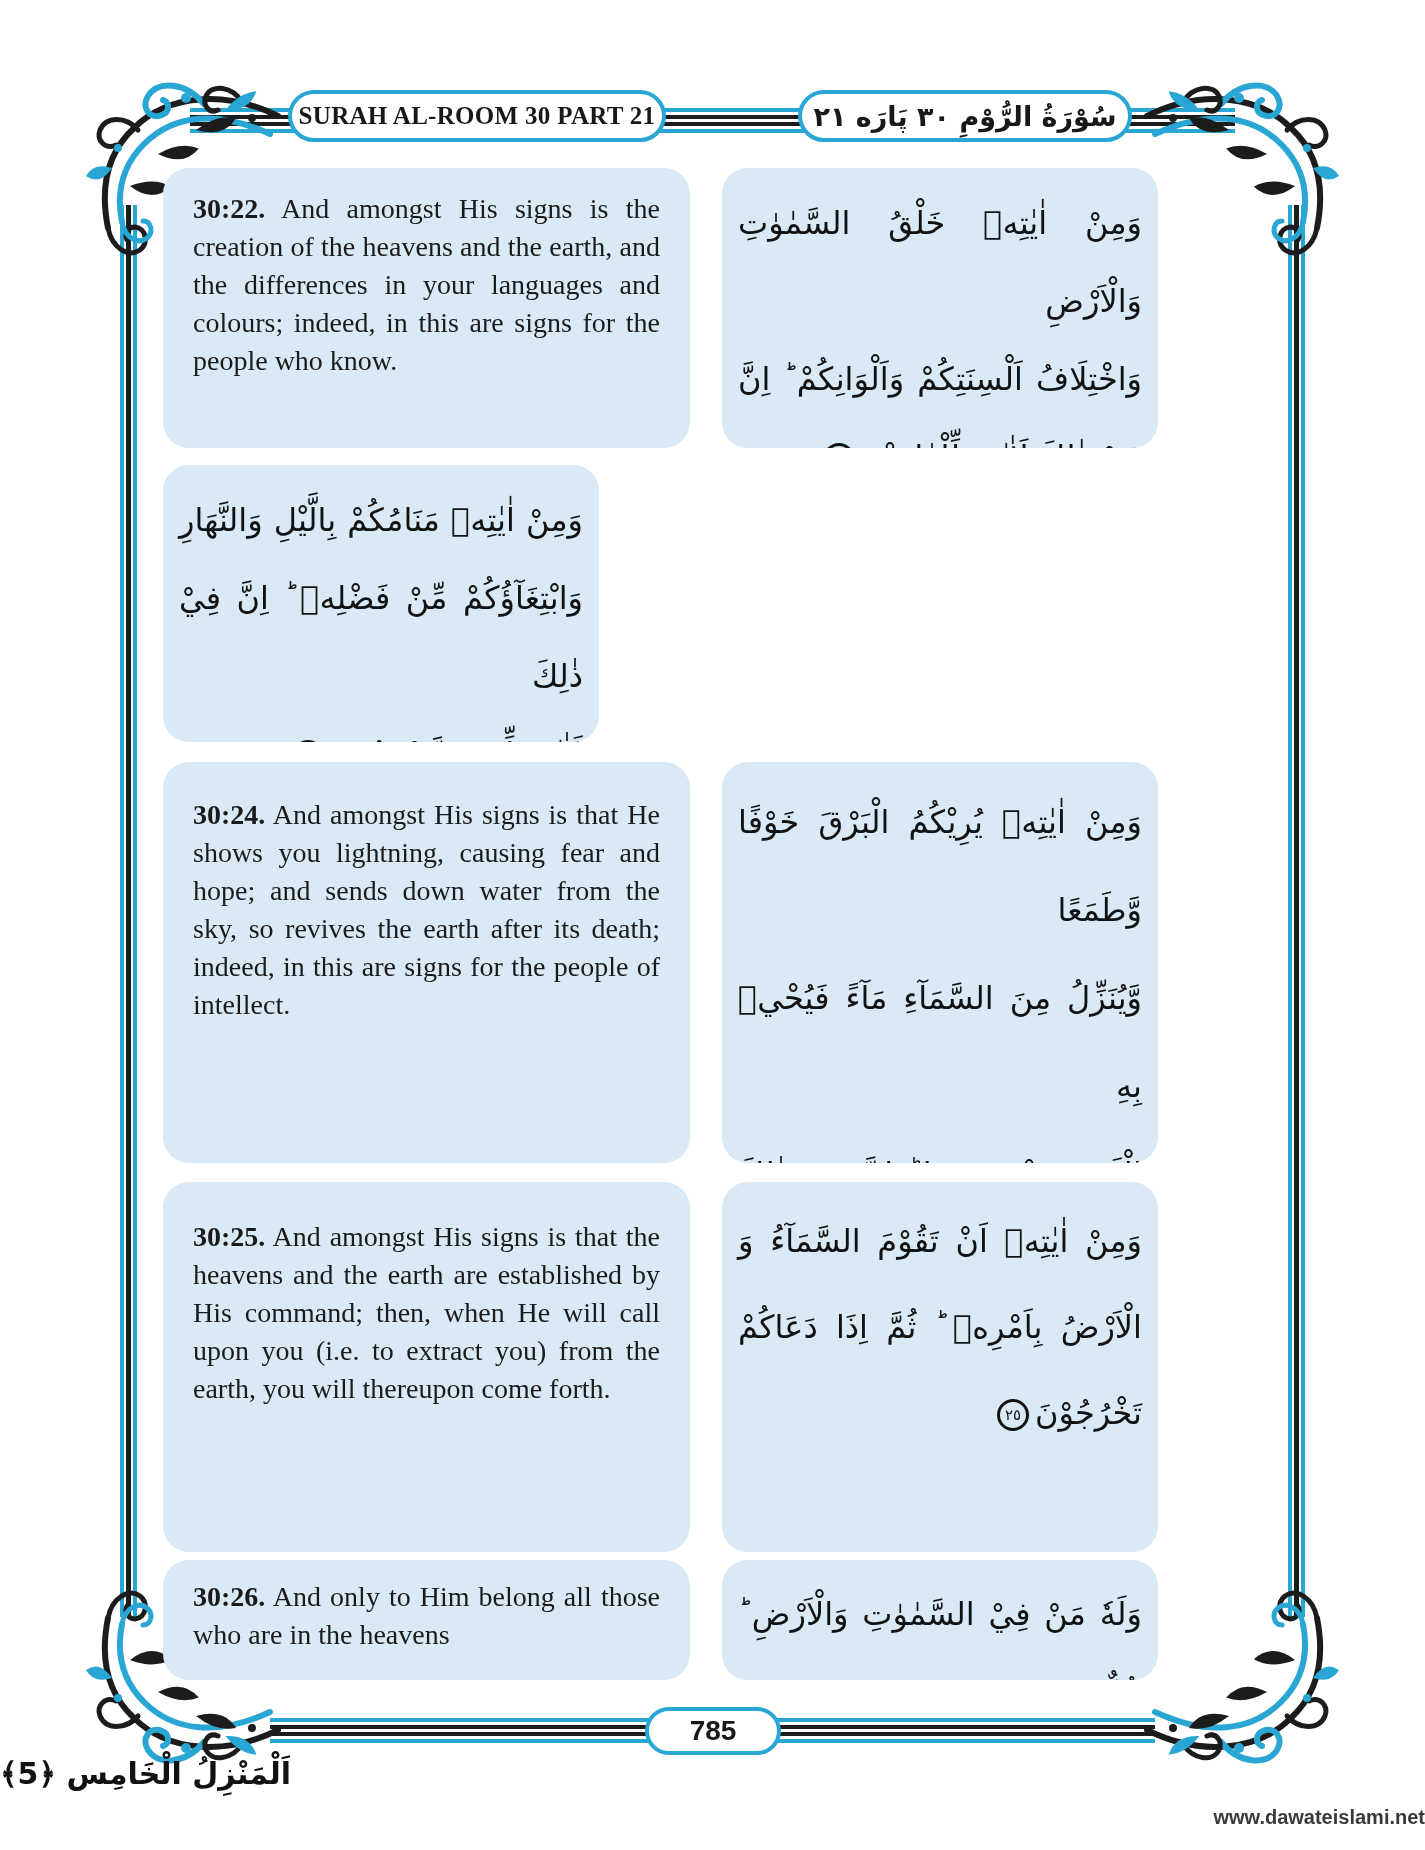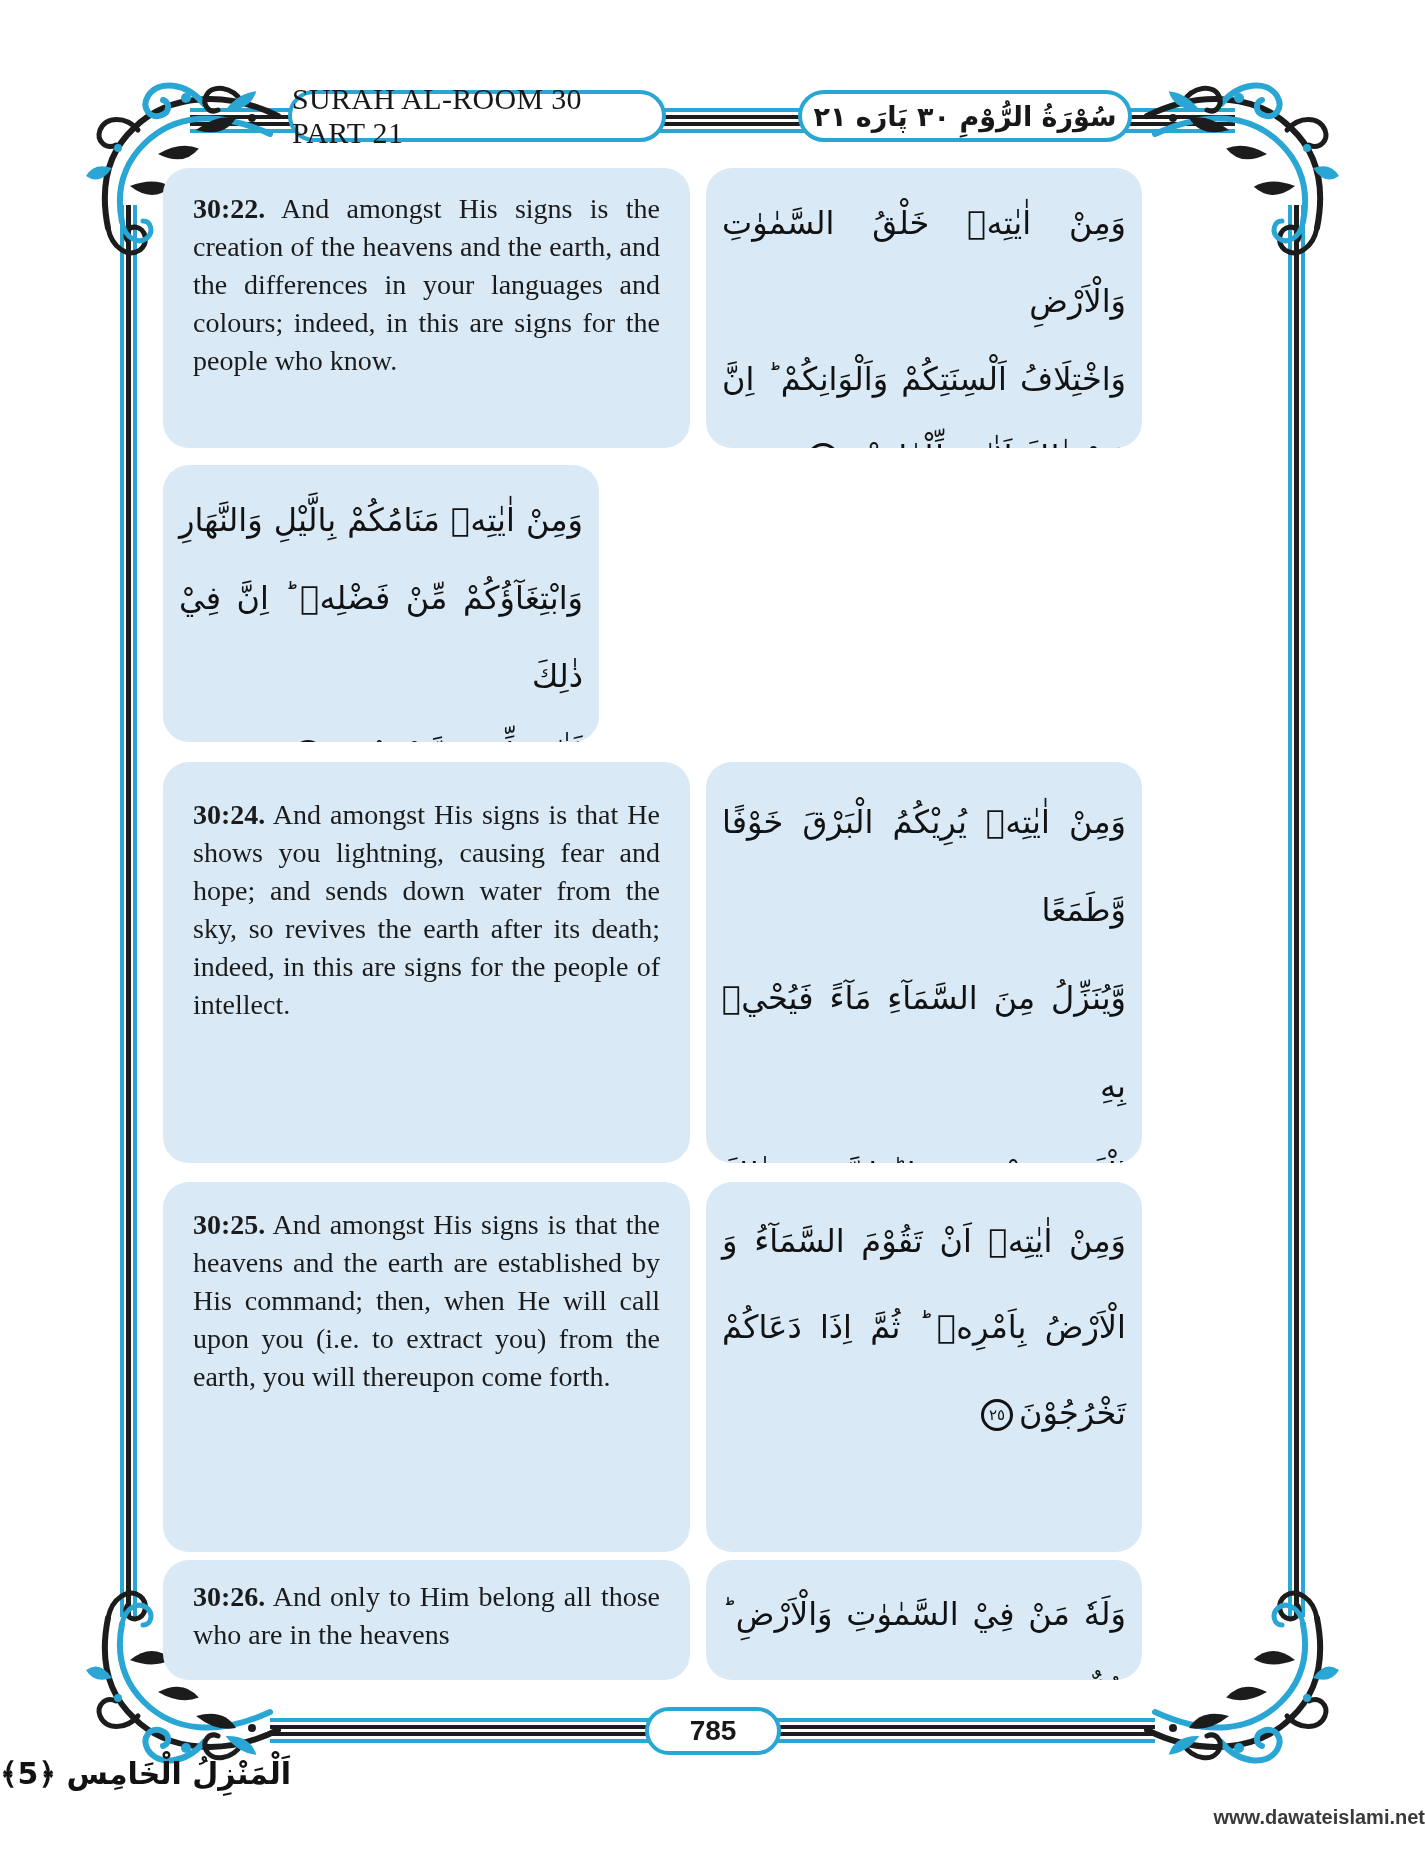--- a/index.html
+++ b/index.html
@@ -30,40 +30,40 @@
   .corner{position:absolute;width:240px;height:240px;z-index:2}
   .c-tl{left:46px;top:46px}
   .c-tr{left:1139px;top:46px;transform:scaleX(-1)}
   .c-bl{left:46px;top:1560px;transform:scaleY(-1)}
   .c-br{left:1139px;top:1560px;transform:scale(-1,-1)}
 
   
   .pill{position:absolute;background:#fff;border:4px solid var(--accent);border-radius:28px;
         display:flex;align-items:center;justify-content:center;z-index:3}
   .pill-en{left:288px;top:90px;width:378px;height:52px;
-           font-weight:normal;font-size:30px;font-family:"Liberation Serif",serif;letter-spacing:.3px}
+           font-weight:bold;font-size:25px;font-family:"Liberation Serif",serif;letter-spacing:.3px}
   .pill-ar{left:798px;top:90px;width:334px;height:52px;direction:rtl;
            font-family:"DejaVu Sans",sans-serif;font-weight:bold;font-size:27px}
   .pill-page{left:645px;top:1707px;width:136px;height:48px;
              font-family:"Liberation Sans",sans-serif;font-weight:bold;font-size:28px}
 
   
   .content{position:absolute;left:163px;top:168px;width:1099px;z-index:2}
-  .row{display:flex;gap:16px}
+  .row{display:flex;gap:32px}
   .panel{background:var(--panel);border-radius:26px;overflow:hidden}
   .en-panel{width:527px;padding:22px 30px}
   .ar-panel{width:436px;padding:16px 16px;direction:rtl;
             font-family:"DejaVu Sans",sans-serif;font-weight:normal;color:#121212;font-size:32px}
   .r1{height:280px;margin-bottom:17px}
   .r2{height:277px;margin-bottom:20px}
   .r3{height:401px;margin-bottom:19px}
   .r4{height:370px;margin-bottom:8px}
   .r5{height:120px}
   .r3 .en-panel{padding-top:34px}
-  .r4 .en-panel{padding-top:24px}
+  .r4 .en-panel{padding-top:36px}
   .r5 .en-panel{padding-top:18px}
   .en{font-size:28px;line-height:38px;text-align:justify;color:#1b1b1b}
   .ref{font-weight:bold}
   .ar-line{white-space:nowrap}
   .stretch{text-align:justify;text-align-last:justify;white-space:normal}
   .last{text-align:right}
   .r1 .ar-line,.r2 .ar-line{line-height:78px}
   .r3 .ar-line{line-height:88px}
   .r4 .ar-line{line-height:86px}
   .r5 .ar-line{line-height:84px}

